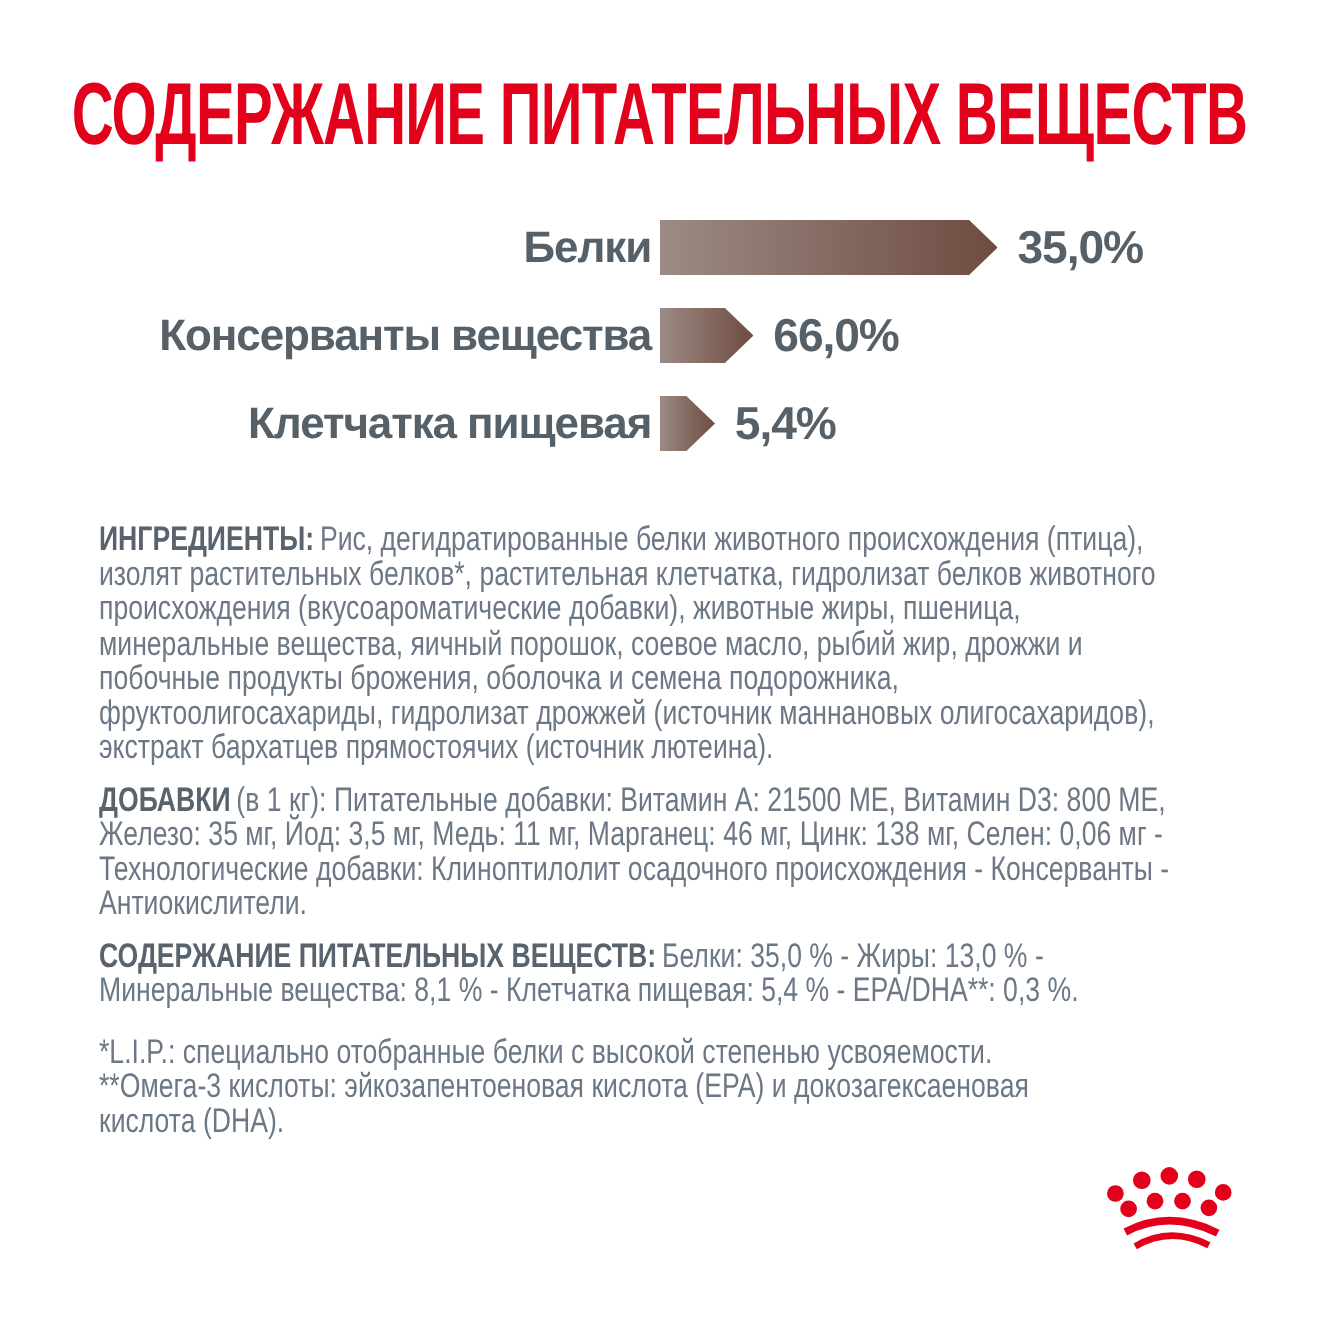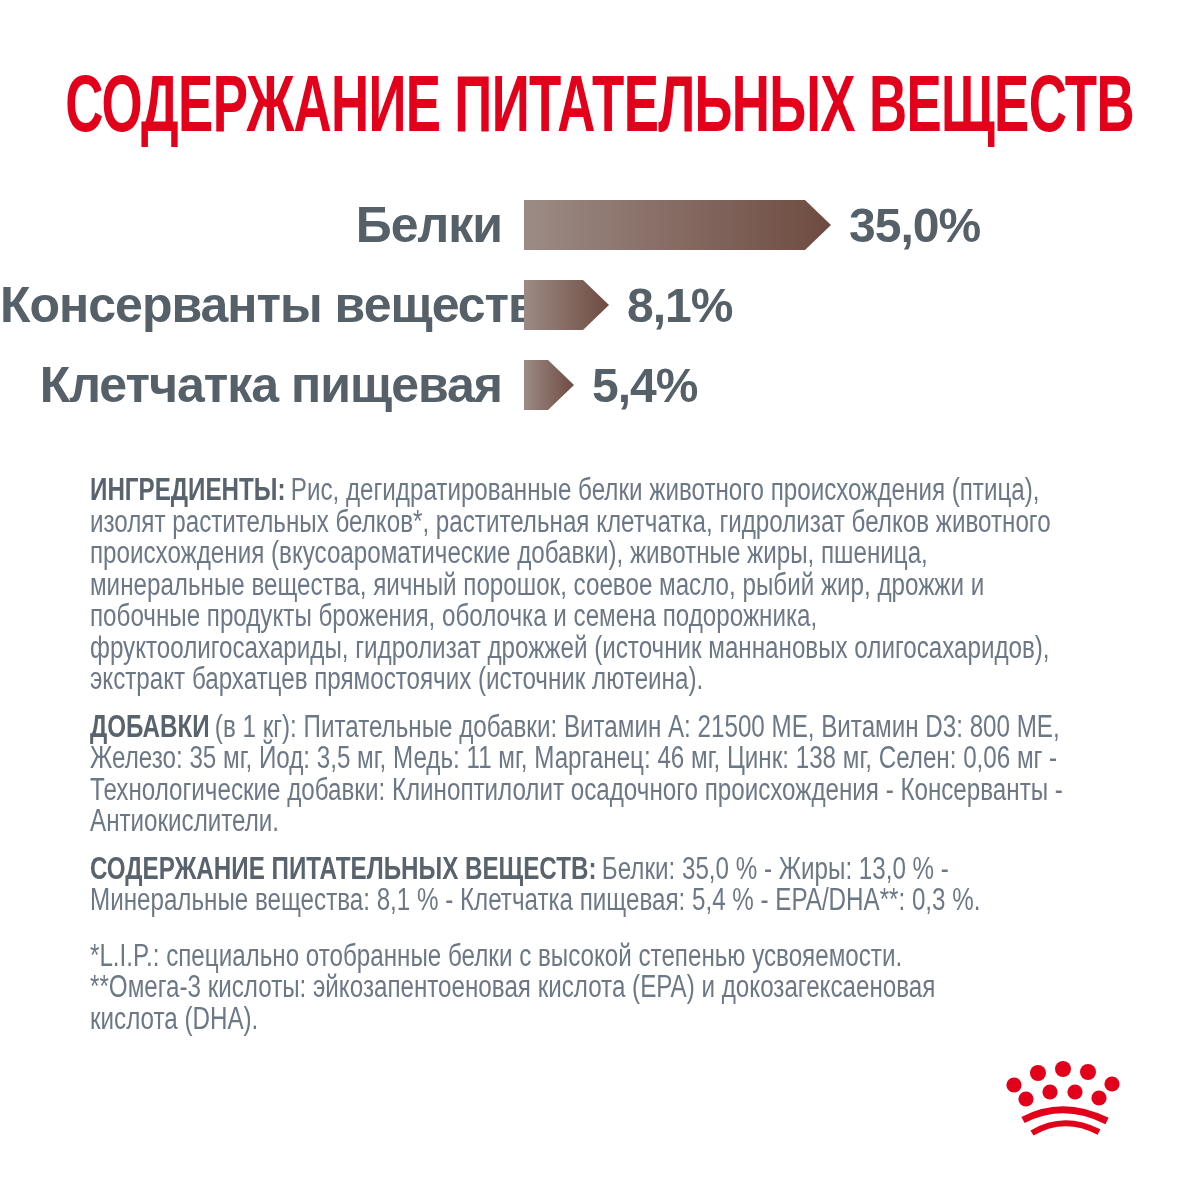--- a/index.html
+++ b/index.html
@@ -39,38 +39,38 @@
     margin-top: 54px;
   }
   .chart-row {
     display: flex;
     align-items: center;
     height: 50px;
     margin-bottom: 30px;
   }
   .chart-row:last-child { margin-bottom: 16px; }
   .chart-label {
-    width: 524px;
-    padding-right: 22px;
+    width: 600px;
+    padding-right: 8px;
     text-align: right;
-    font-size: 50px;
+    font-size: 40px;
     font-weight: 700;
     letter-spacing: -1px;
     color: var(--label-color);
     white-space: nowrap;
   }
   .bar {
     height: 50px;
     background: linear-gradient(90deg, var(--grad1) 0%, var(--grad2) 100%);
     clip-path: polygon(0 0, calc(100% - 26px) 0, 100% 50%, calc(100% - 26px) 100%, 0 100%);
     flex-shrink: 0;
   }
   .chart-value {
     margin-left: 18px;
-    font-size: 48px;
+    font-size: 42px;
     font-weight: 700;
     letter-spacing: -1px;
     color: var(--label-color);
     white-space: nowrap;
   }
 
   
   .text-col {
     margin-left: 90px;
     width: 1480px;
@@ -113,21 +113,21 @@
   <div class="chart-row">
     <div class="chart-label">Белки</div>
     <div class="bar" style="width: 307px;"></div>
     <div class="chart-value">35,0%</div>
   </div>
 
 
   <div class="chart-row">
     <div class="chart-label">Консерванты вещества</div>
     <div class="bar" style="width: 85px;"></div>
-    <div class="chart-value">8,1%</div>
+    <div class="chart-value">66,0%</div>
   </div>
 
   <div class="chart-row">
     <div class="chart-label">Клетчатка пищевая</div>
     <div class="bar" style="width: 50px;"></div>
     <div class="chart-value">5,4%</div>
   </div>
 </div>
 
 <div class="text-col">

